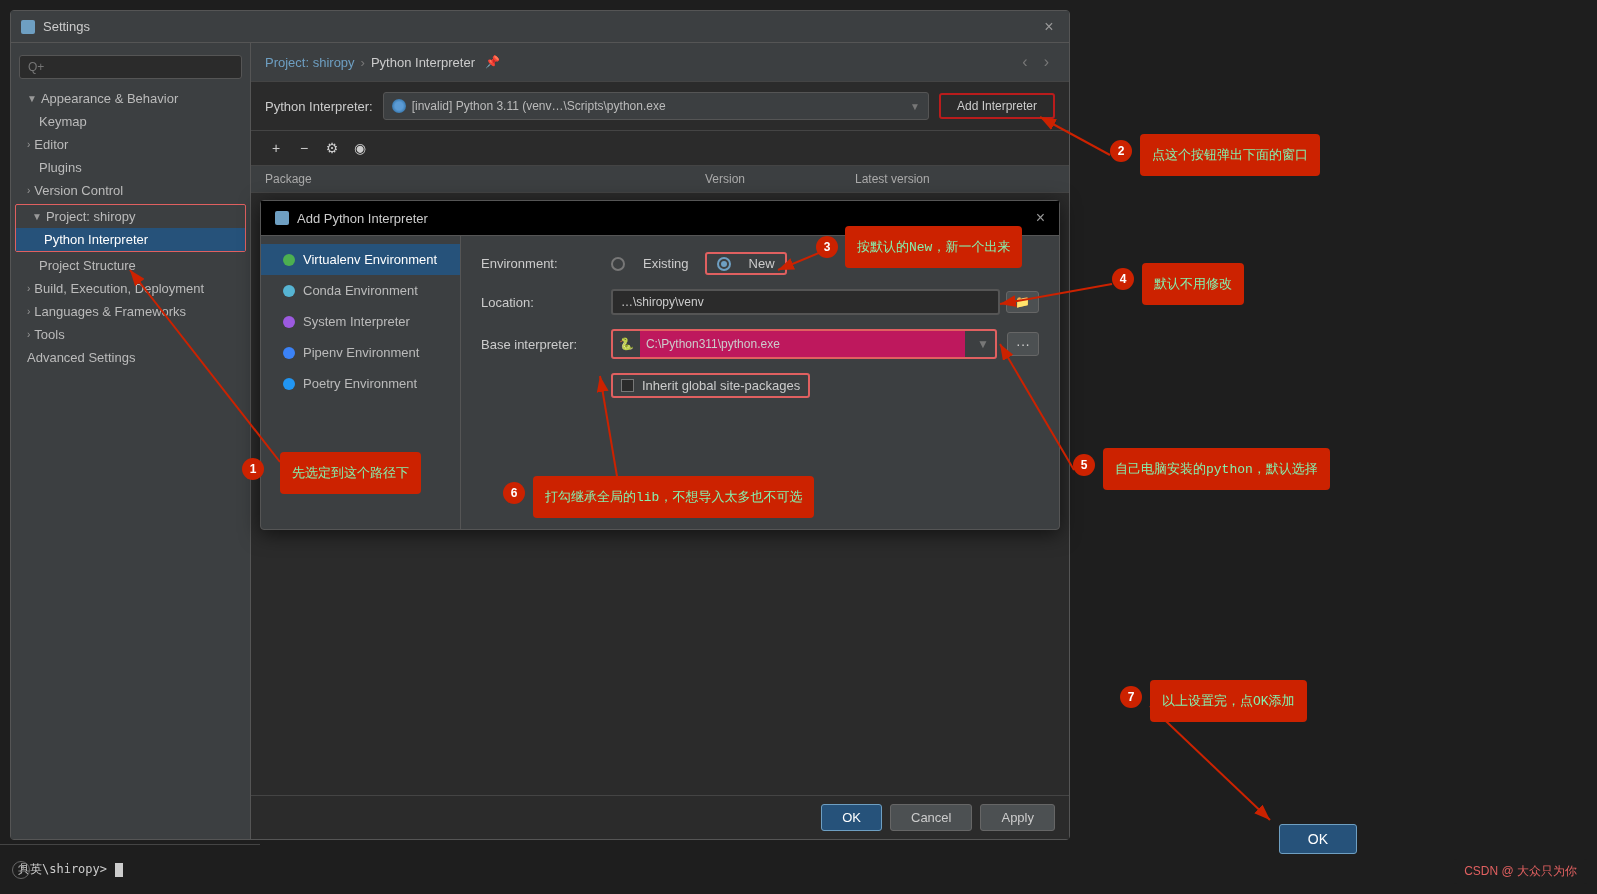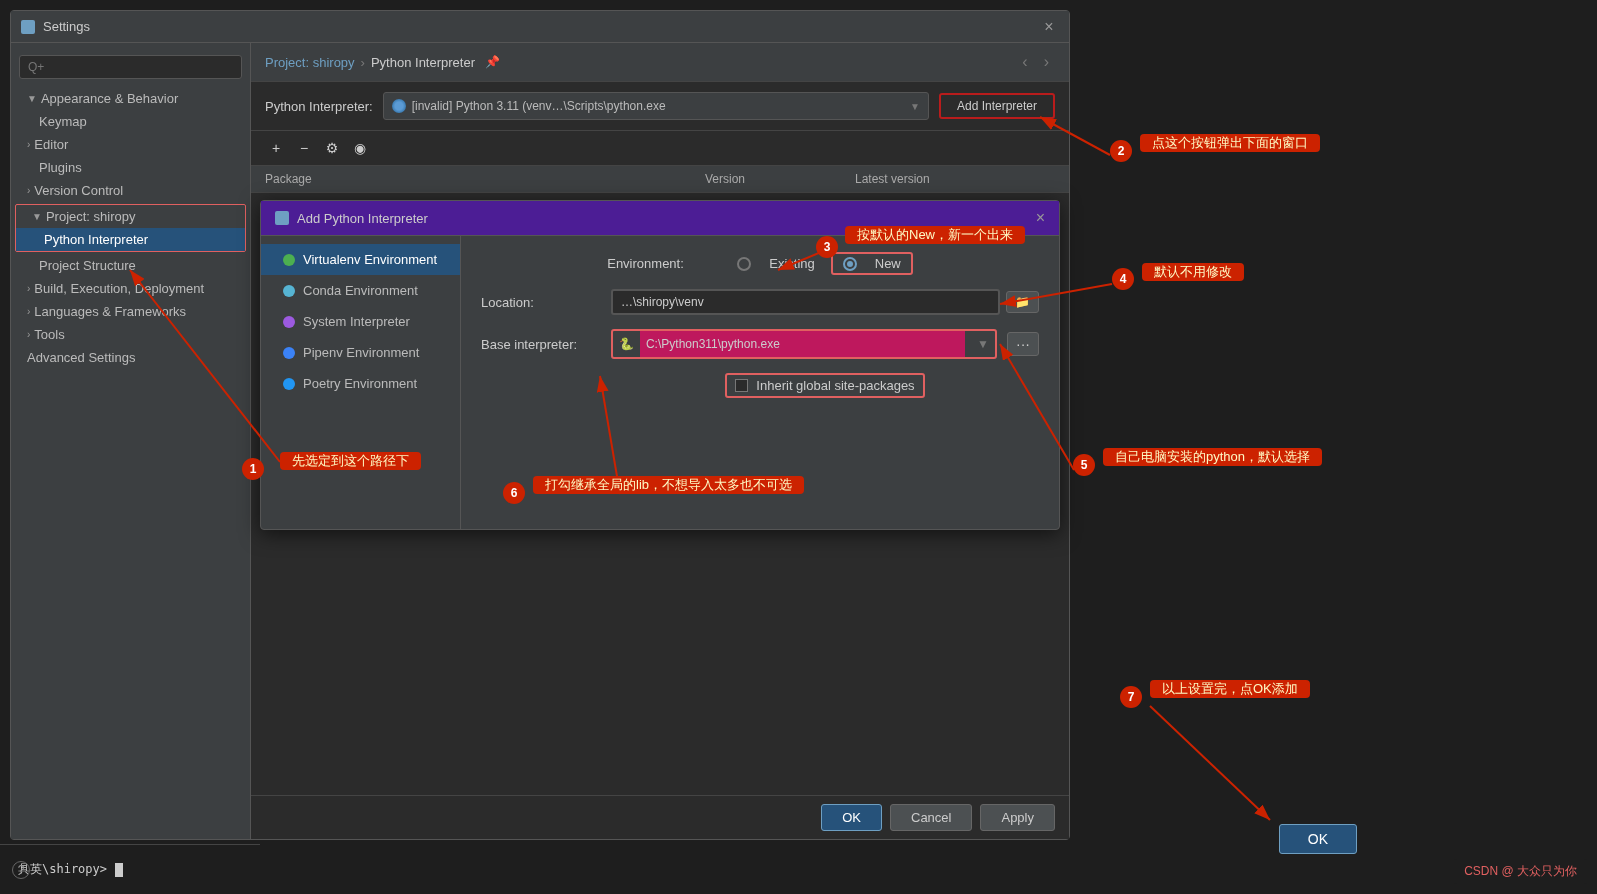--- a/index.html
+++ b/index.html
@@ -275,21 +275,21 @@
       z-index: 10;
       box-shadow: 0 4px 20px rgba(0,0,0,0.6);
     }
 
     .add-interp-title {
       padding: 8px 14px;
       border-bottom: 1px solid #555;
       display: flex;
       align-items: center;
       justify-content: space-between;
-      background: #4c1d95;
+      background: #000000;
     }
 
     .add-interp-title-text {
       display: flex;
       align-items: center;
       gap: 8px;
       color: #ccc;
       font-size: 13px;
     }
 
@@ -345,21 +345,20 @@
       padding: 16px 20px;
       display: flex;
       flex-direction: column;
       gap: 14px;
     }
 
     .config-row {
       display: flex;
       align-items: center;
       gap: 10px;
-      justify-content: center;
     }
 
     .config-label {
       color: #ccc;
       font-size: 13px;
       width: 120px;
       flex-shrink: 0;
     }
 
     .radio-group {
@@ -503,27 +502,27 @@
 
     .checkbox-label {
       color: #ccc;
       font-size: 13px;
     }
 
     
     .annotation {
       position: absolute;
       background: #cc2200;
-      color: #fef9c3;
+      color: #86efac;
       border-radius: 4px;
-      padding: 0 12px;
+      padding: 12px 12px;
       font-size: 13px;
       z-index: 20;
       white-space: nowrap;
-      font-family: Liberation Sans, sans-serif;
+      font-family: Liberation Mono, monospace;
     }
 
     .annotation-circle {
       position: absolute;
       background: #cc2200;
       color: #fff;
       width: 22px;
       height: 22px;
       border-radius: 50%;
       display: flex;

